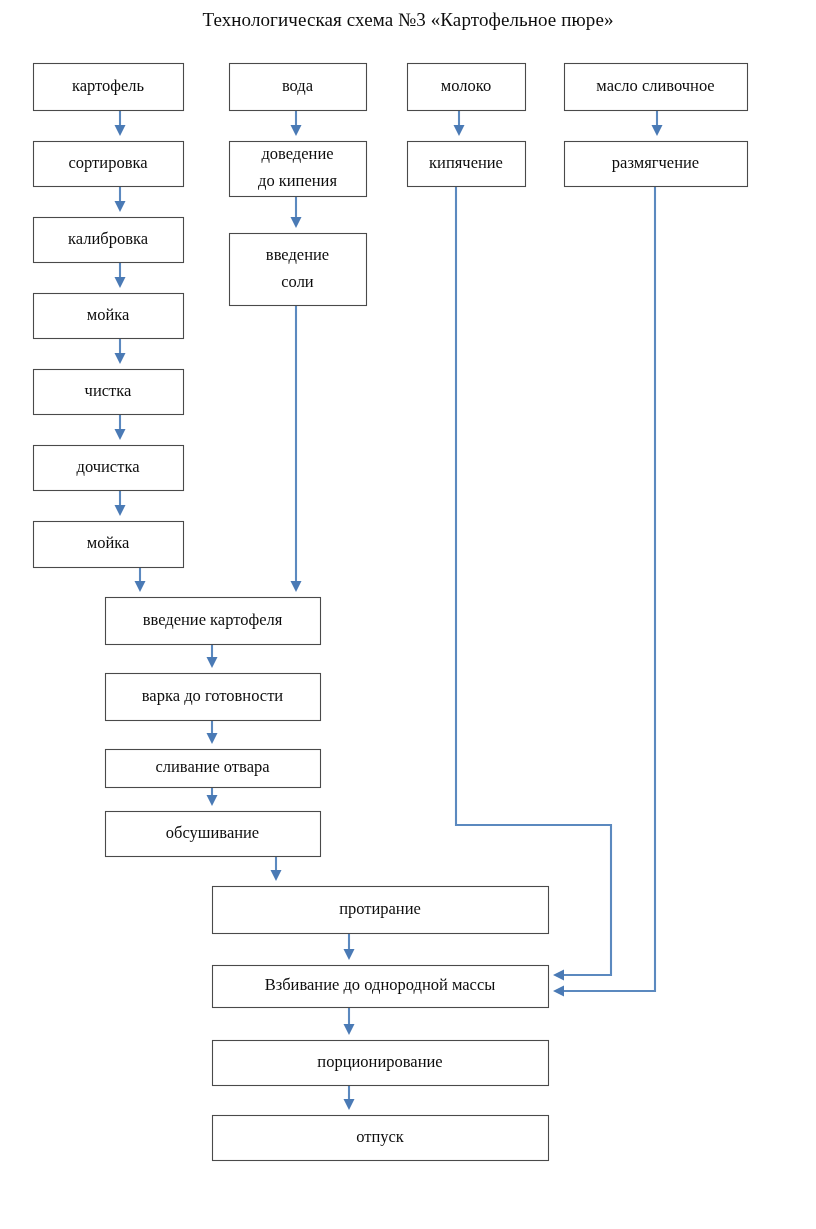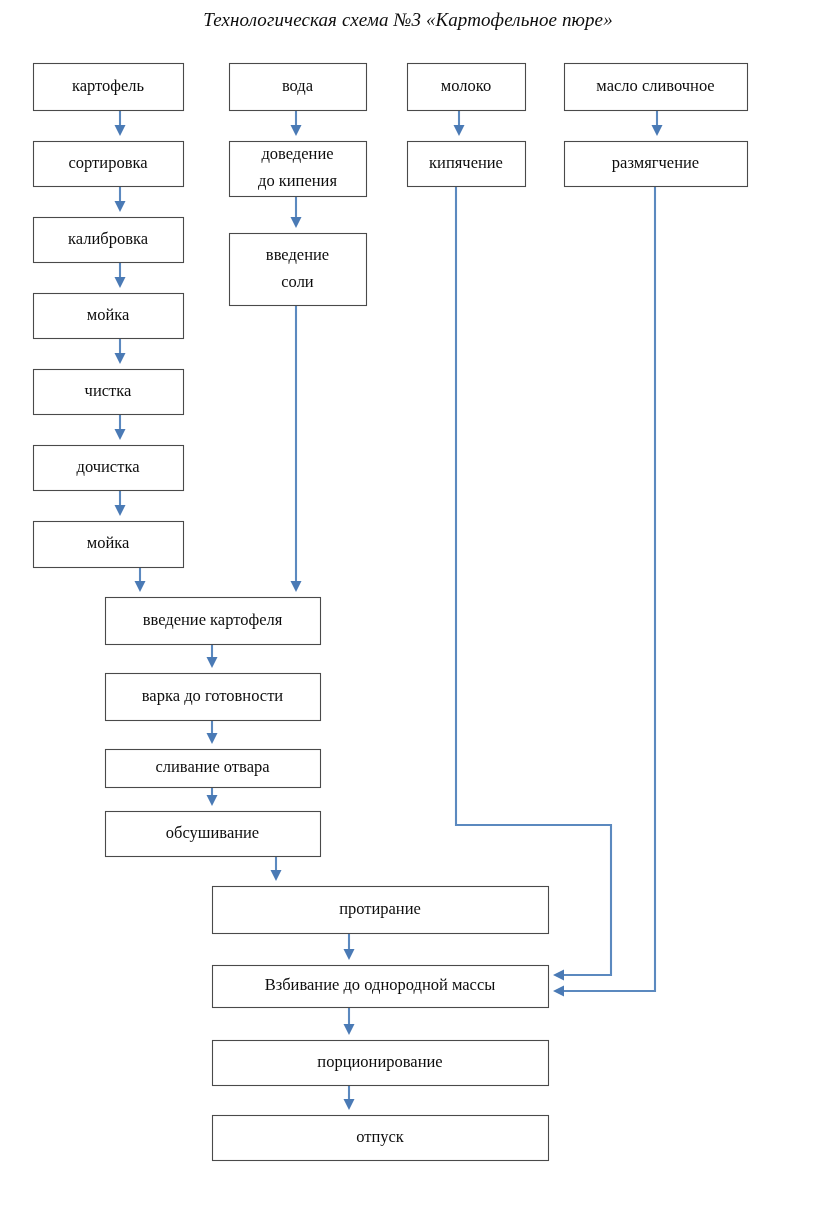--- a/index.html
+++ b/index.html
@@ -25,21 +25,20 @@
     position: absolute;
     left: 0;
     top: 9px;
     width: 816px;
     text-align: center;
     font-size: 19px;
     font-family: "Liberation Serif", "DejaVu Serif", serif;
     color: #0d0d0d;
     letter-spacing: 0.1px;
     white-space: nowrap;
-    font-style: italic;
   }
   #flow-svg {
     position: absolute;
     left: 0;
     top: 0;
   }
   .node-rect {
     fill: #ffffff;
     stroke: #4a4a4a;
     stroke-width: 1.1;

